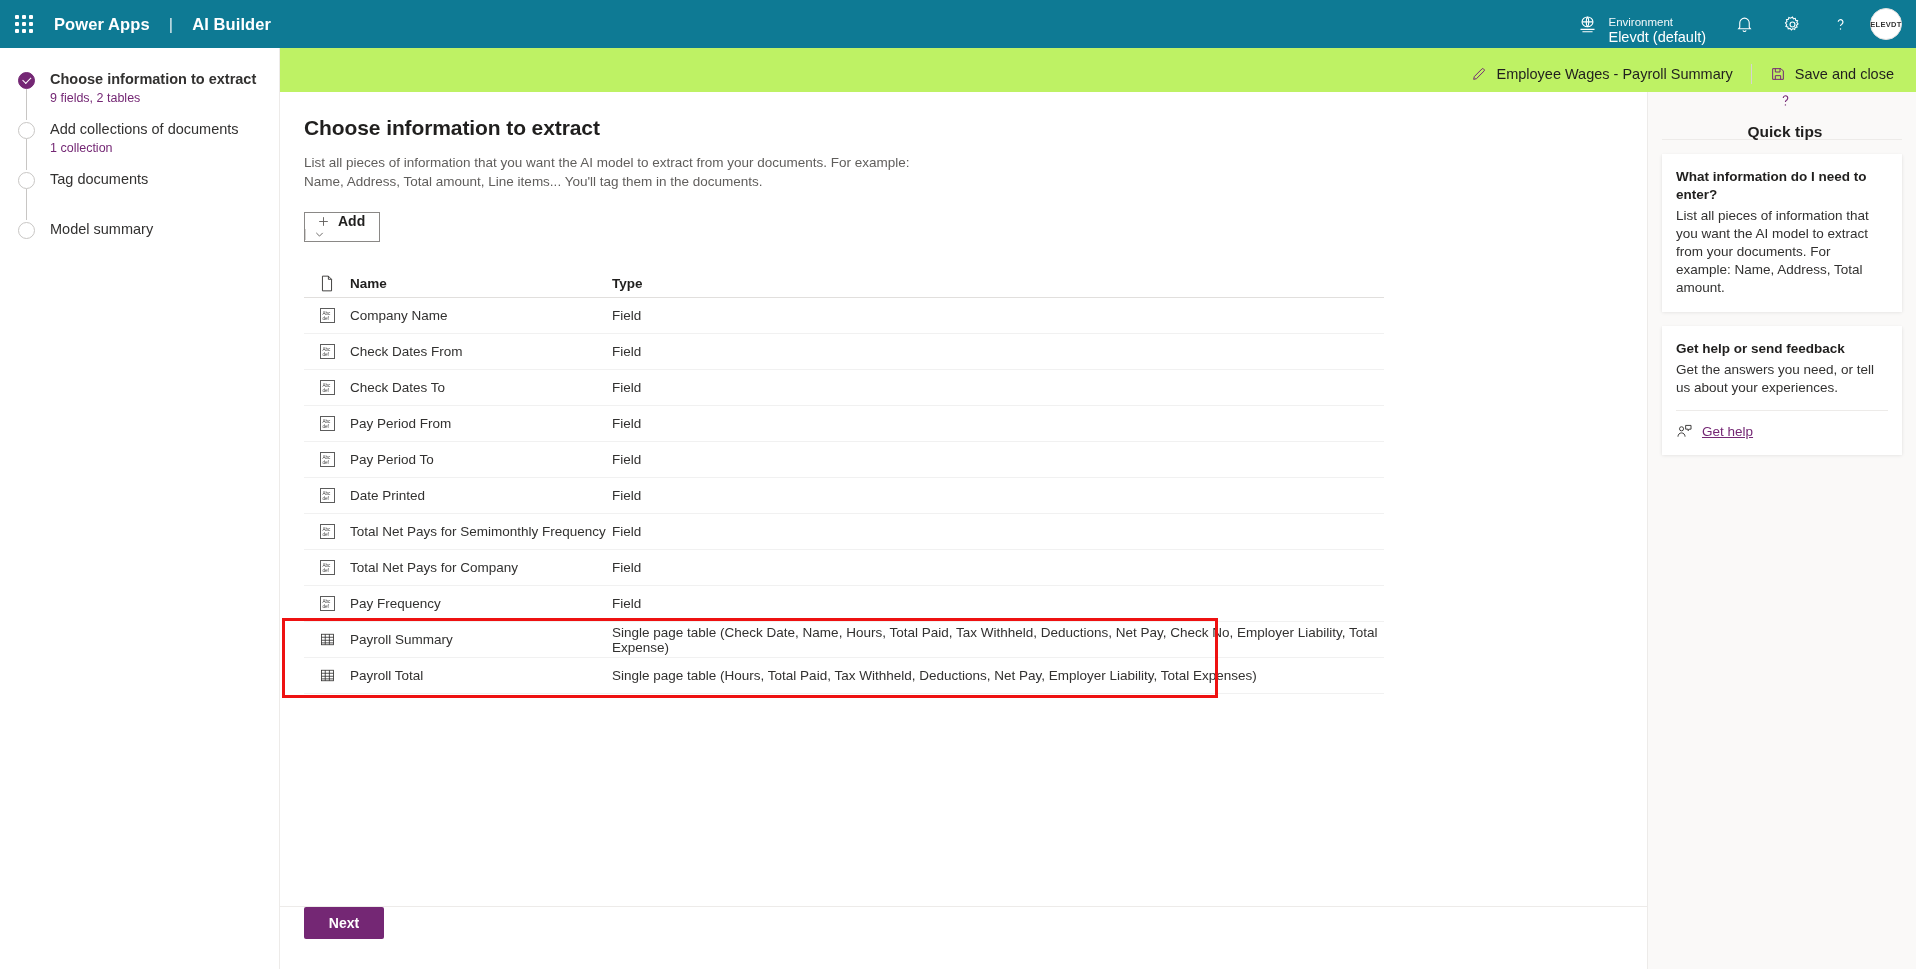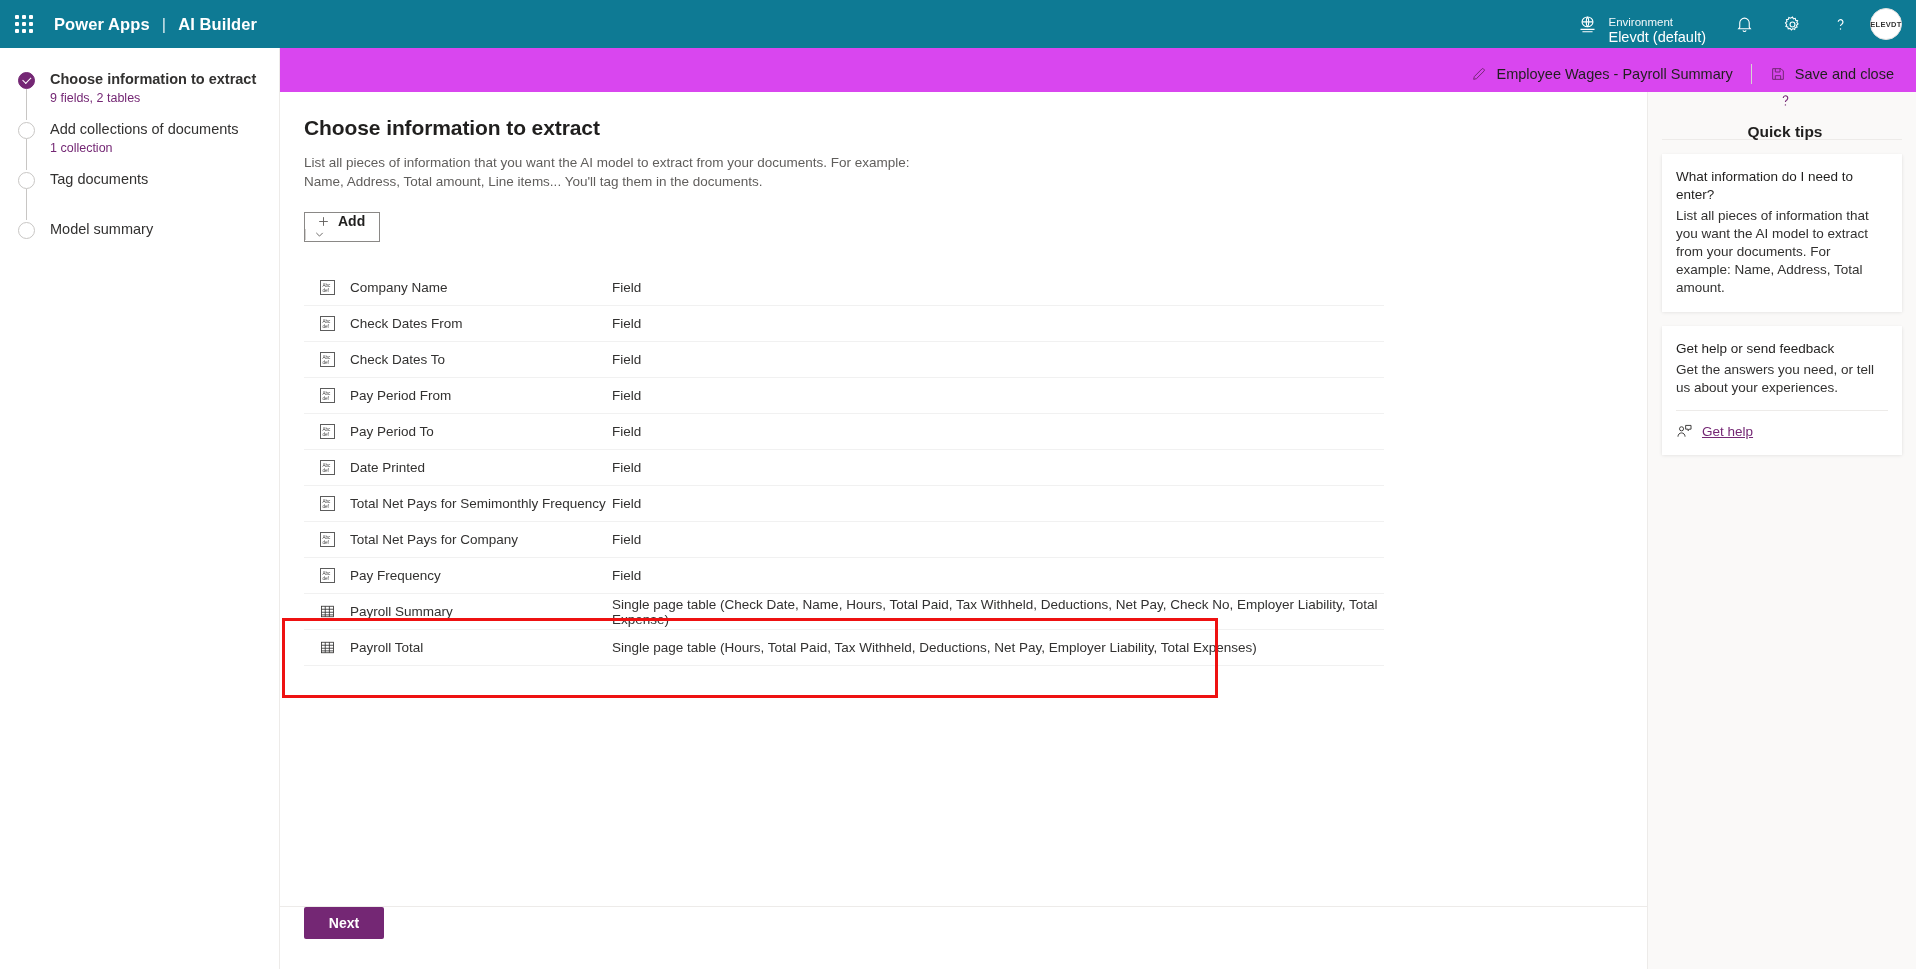--- a/index.html
+++ b/index.html
@@ -23,21 +23,21 @@
     display: flex; align-items: center; justify-content: center;
     cursor: pointer;
   }
   #waffle-grid {
     display: grid; grid-template-columns: repeat(3, 4px);
     grid-template-rows: repeat(3, 4px); gap: 3px;
   }
   #waffle-grid i { display: block; width: 4px; height: 4px; background: #fff; border-radius: 1px; }
   #brand {
     font-size: 16.5px; font-weight: bold; letter-spacing: .1px;
-    display: flex; align-items: center; gap: 12px; margin-left: 6px;
+    display: flex; align-items: center; gap: 19px; margin-left: 6px;
     white-space: nowrap;
     justify-content: space-between;
   }
   #brand .sep { font-weight: 300; opacity: .85; }
   #suite-right {
     margin-left: auto; display: flex; align-items: center; height: 48px;
   }
   #env-block {
     display: flex; align-items: center; gap: 10px; padding: 0 14px;
     cursor: pointer; height: 48px;
@@ -54,21 +54,21 @@
     background: #ffffff; color: #333; font-size: 7.5px; font-weight: bold;
     display: flex; align-items: center; justify-content: center;
     letter-spacing: .3px; margin: 0 14px 0 6px; cursor: pointer;
     border: 1px solid #e1e1e1;
   }
 
   
   #command-bar {
     position: absolute; top: 48px; left: 280px;
     width: 1636px; height: 52px;
-    background: #d946ef;
+    background: #bef264;
     border-bottom: 1px solid #edebe9;
     display: flex; align-items: center; justify-content: flex-end;
     padding-right: 14px; gap: 0;
   }
   .cmd-item {
     display: flex; align-items: center; gap: 9px;
     font-size: 14.5px; color: #201f1e; cursor: pointer;
     padding: 6px 8px; white-space: nowrap;
   }
   .cmd-divider {
@@ -195,21 +195,21 @@
     height: 48px; padding-left: 6px;
     border-bottom: 1px solid #edebe9;
     flex-direction: column;
   }
   #tips-q { color: #742774; font-size: 19px; line-height: 1; }
   #tips-title { font-size: 15.5px; font-weight: bold; color: #201f1e; }
   .tip-card {
     background: #ffffff; margin-top: 14px; padding: 14px 14px 15px 14px;
     box-shadow: 0 1.2px 3.6px rgba(0,0,0,.10), 0 0.3px 0.9px rgba(0,0,0,.08);
   }
-  .tip-card-title { font-size: 13.5px; font-weight: normal; color: #201f1e; line-height: 18px; }
+  .tip-card-title { font-size: 13.5px; font-weight: bold; color: #201f1e; line-height: 18px; }
   .tip-card-body { font-size: 13.5px; color: #323130; line-height: 18px; margin-top: 3px; }
   .tip-link-row {
     display: flex; align-items: center; gap: 9px;
     margin-top: 13px; padding-top: 12px; border-top: 1px solid #edebe9;
     cursor: pointer;
   }
   .tip-link { font-size: 13.5px; color: #742774; text-decoration: underline; }
   svg { display: block; }
 </style>
 </head>
@@ -358,20 +358,30 @@
       <div id="add-btn-split">
         <svg width="11" height="11" viewBox="0 0 24 24" fill="none" stroke="#605e5c" stroke-width="2">
           <path d="M5 8.5l7 7 7-7"></path>
         </svg>
       </div>
     </div>
 
     <div id="table-wrap">
       <div id="field-table">
 
+        <div class="tr head">
+          <div class="td-icon">
+            <svg width="14" height="17" viewBox="0 0 20 24" fill="none" stroke="#323130" stroke-width="1.3">
+              <path d="M3.5 1.5h8.5L16.5 6v16.5h-13z"></path>
+              <path d="M12 1.5V6h4.5"></path>
+            </svg>
+          </div>
+          <div class="td-name">Name</div>
+          <div class="td-type">Type</div>
+        </div>
 
         <div id="rows">
             <div class="tr row">
               <div class="td-icon">
                 <span class="abc-icon">
                   <span>Abc</span>
                   <span>def</span>
                 </span>
               </div>
               <div class="td-name">Company Name</div>

